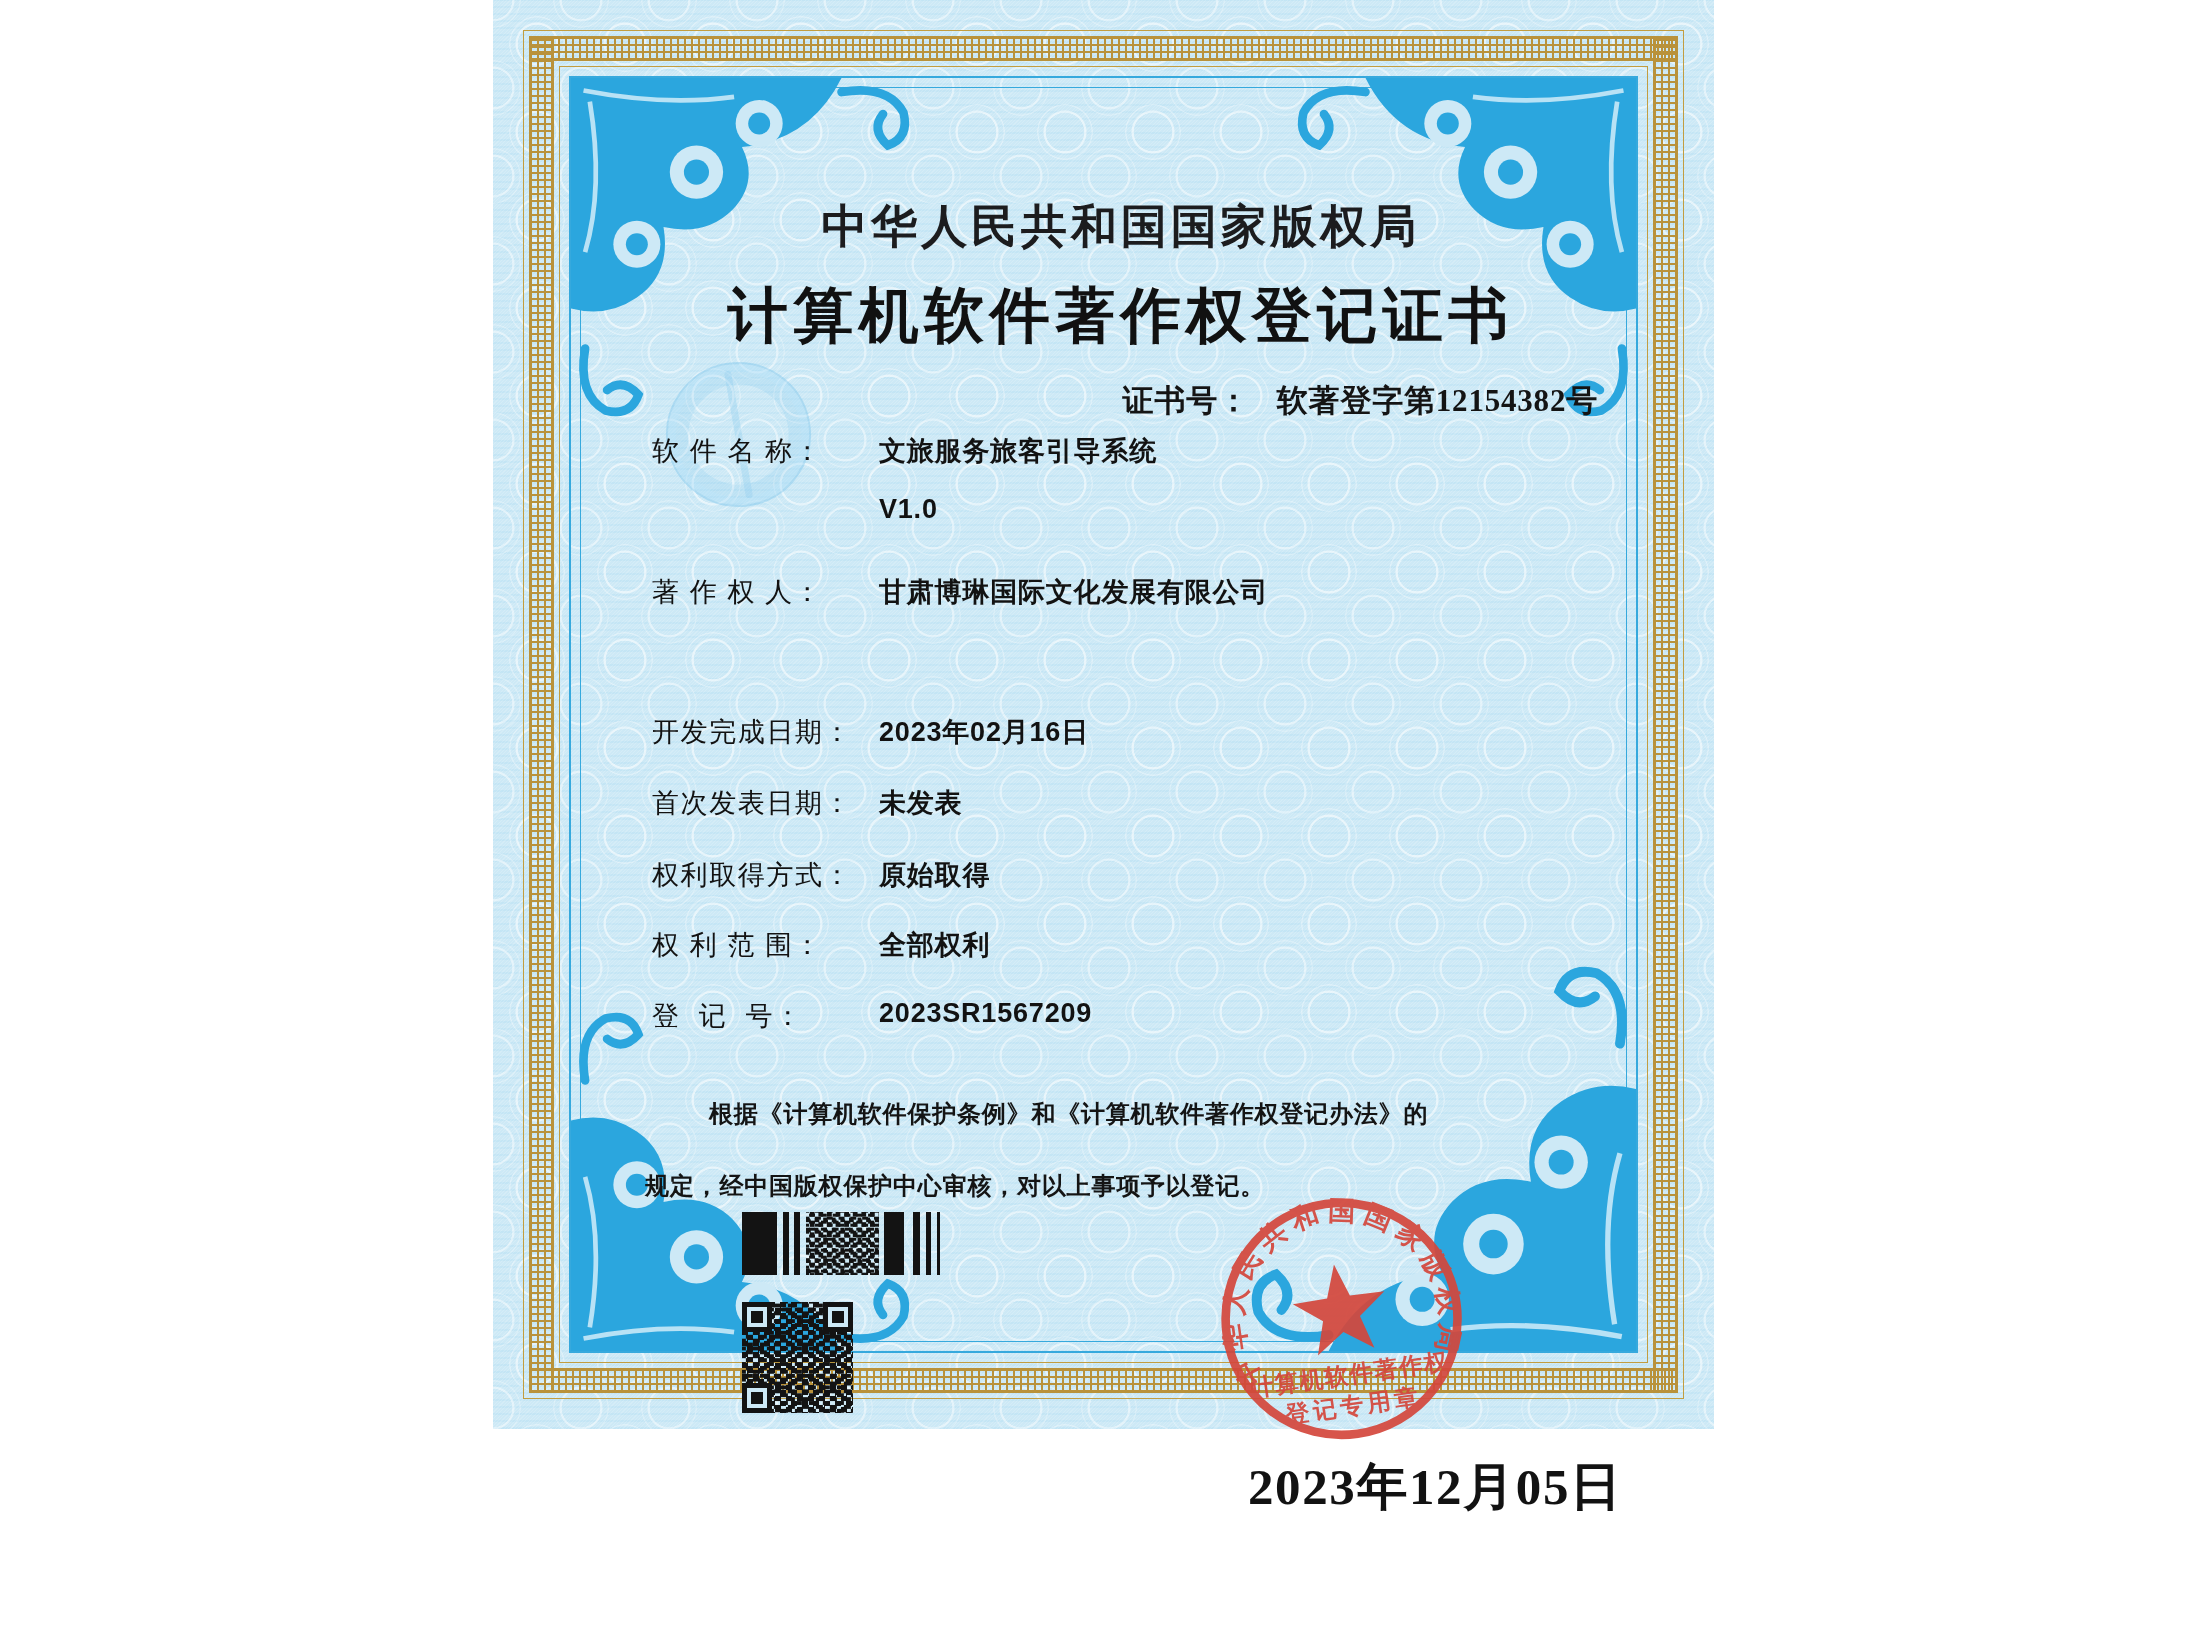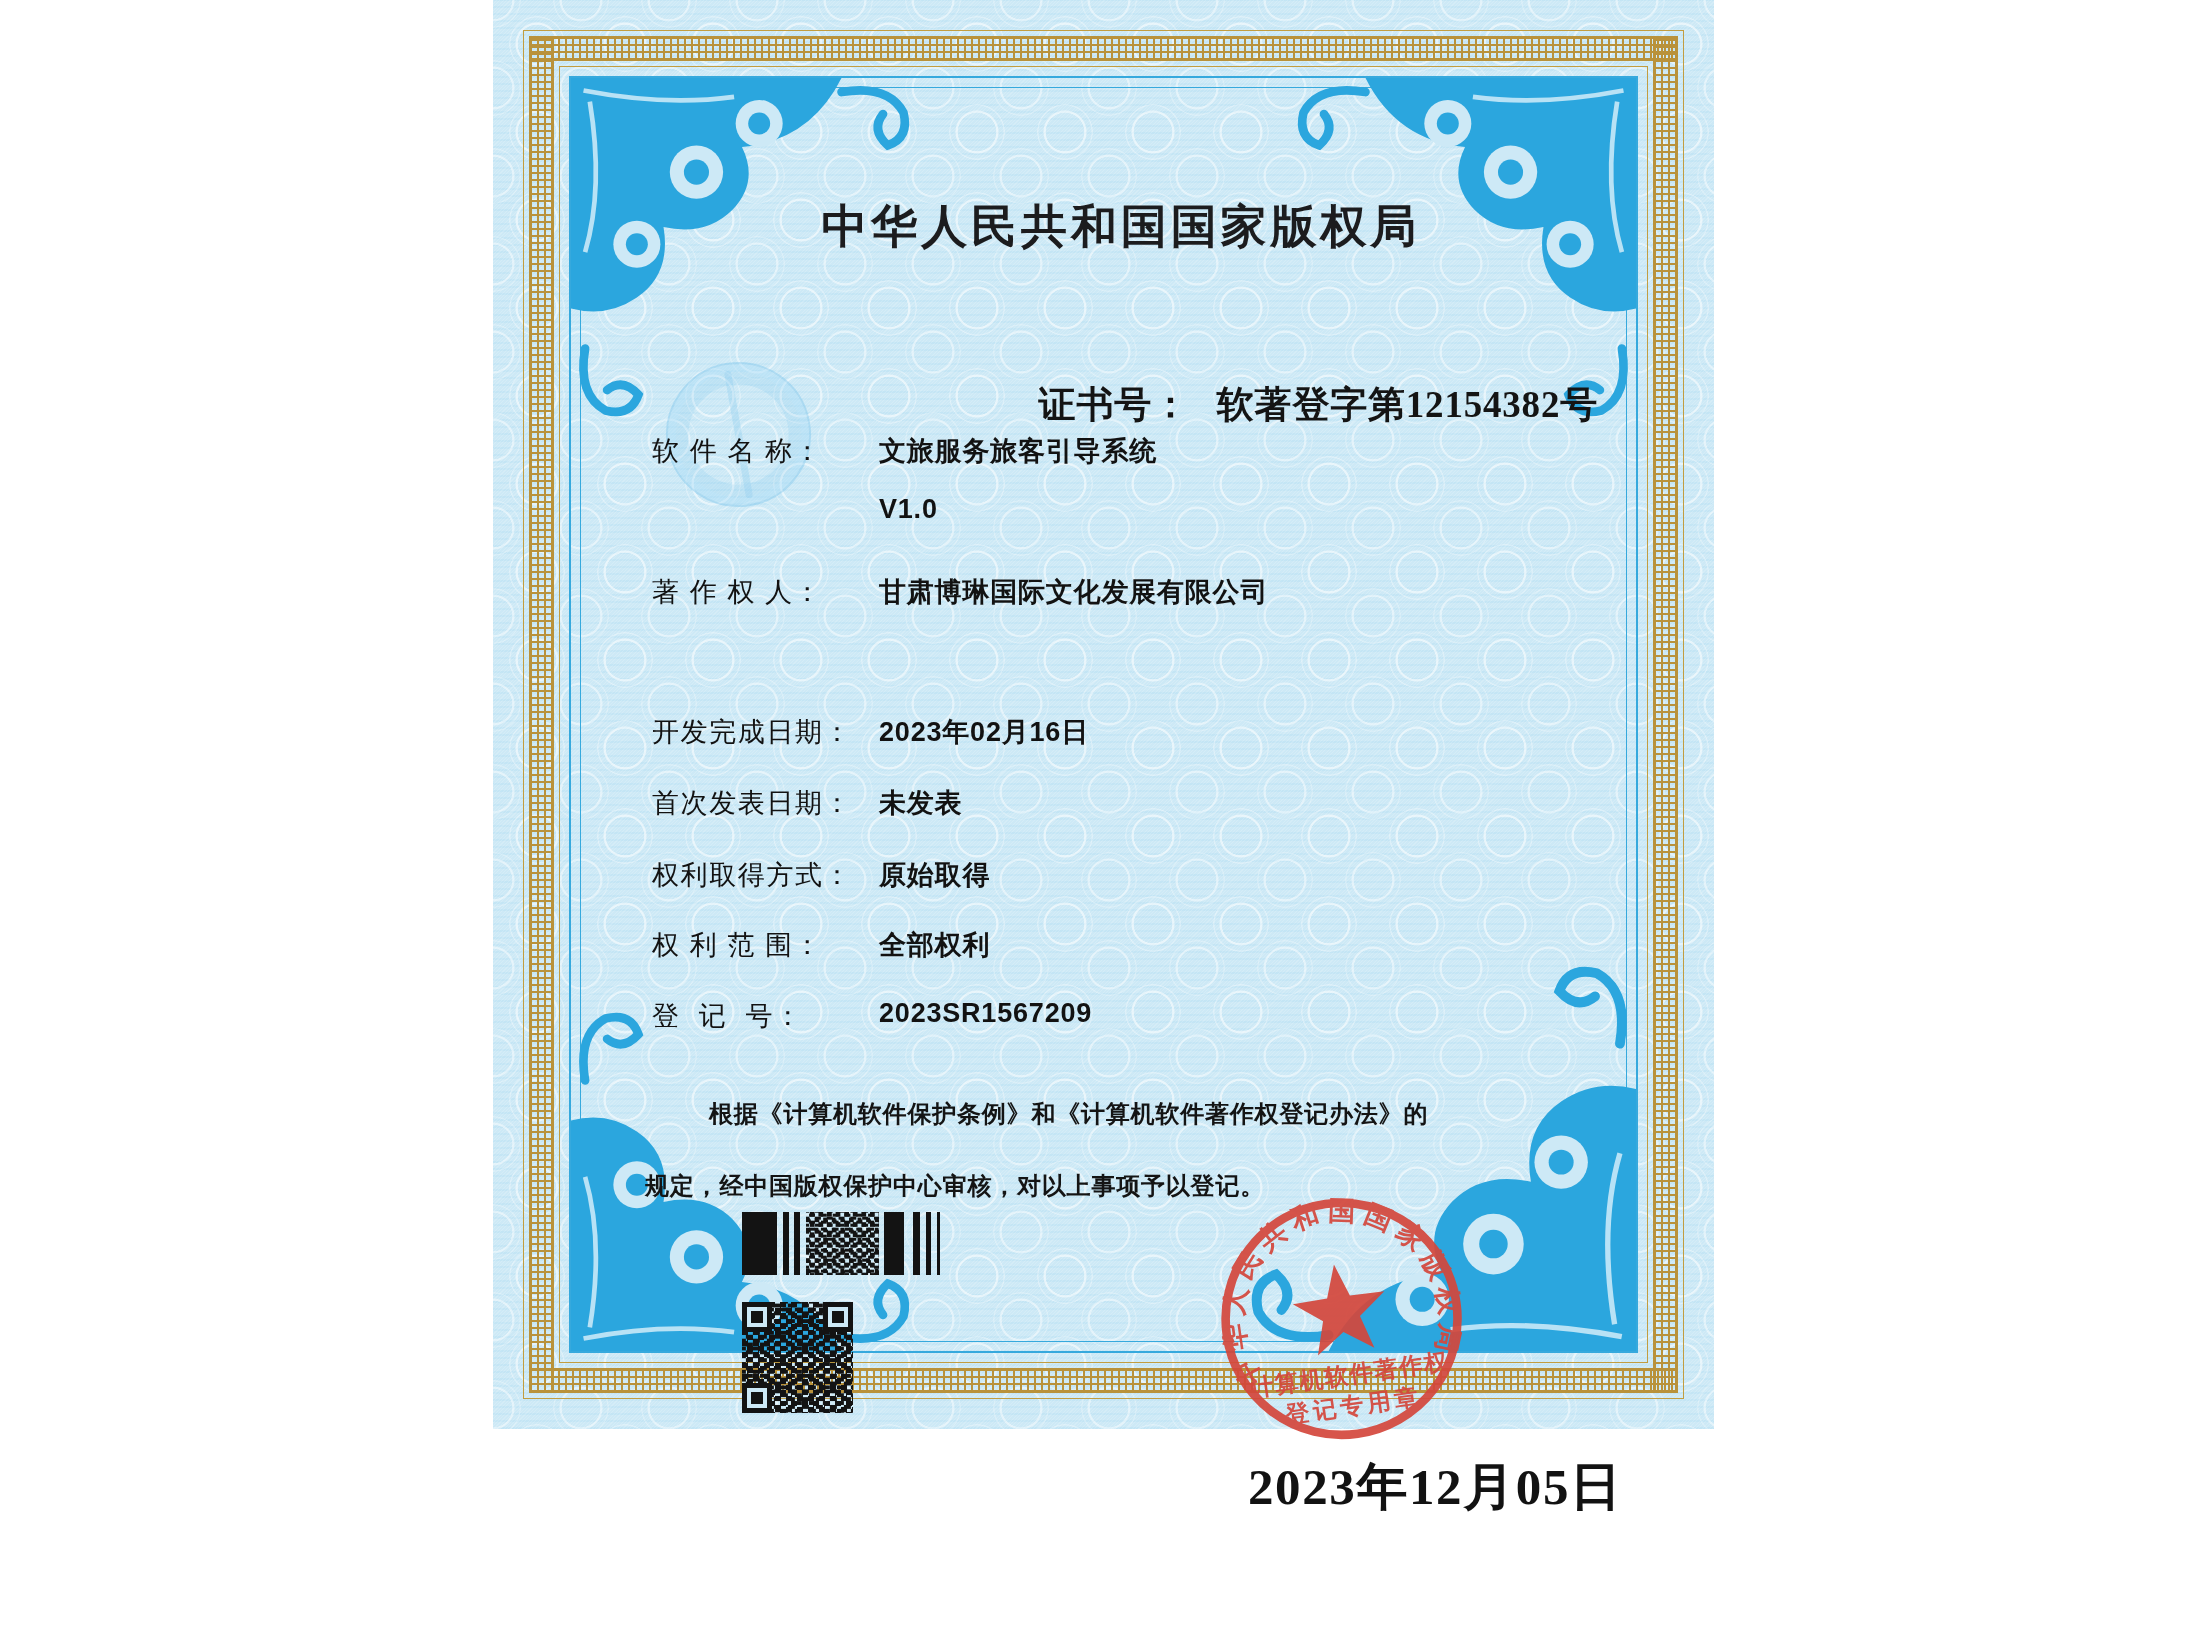--- a/index.html
+++ b/index.html
@@ -62,21 +62,21 @@
   
   .authority{
     position:absolute;left:0;right:0;top:196px;text-align:center;
     font-size:46px;font-weight:600;letter-spacing:3.9px;color:#1c1c1e;transform:translateX(17.3px);
   }
   .doc-title{
     position:absolute;left:0;right:0;top:276px;text-align:center;
     font-size:60px;font-weight:800;letter-spacing:5.5px;color:#111;transform:translateX(17.3px);
   }
   .certno{
-    position:absolute;top:380px;right:116px;font-size:37px;font-weight:600;color:#141414;letter-spacing:0.8px;
+    position:absolute;top:380px;right:116px;font-size:31px;font-weight:600;color:#141414;letter-spacing:0.8px;
   }
   .certno .lab{margin-right:27px;}
   
   .row{position:absolute;left:0;right:0;height:49px;color:#121212;
        font-family:"Liberation Sans","DejaVu Sans",sans-serif;}
   .row .lab{position:absolute;left:159px;font-size:27px;font-weight:400;white-space:pre;letter-spacing:1.6px;}
   .row .val{position:absolute;left:386px;font-size:27px;font-weight:700;letter-spacing:0.8px;white-space:pre;}
   .r-name{top:433px;} .r-version{top:494px;} .r-owner{top:574px;}
   .r-devdate{top:714px;} .r-pubdate{top:785px;} .r-acquire{top:857px;}
   .r-scope{top:927px;} .r-regno{top:998px;}
@@ -207,20 +207,21 @@
     </g>
     <g stroke="#e8f6fd" fill="none" stroke-width="6" opacity=".75">
       <path d="M16,16 Q120,36 208,24"></path>
         <path d="M24,30 Q42,140 18,222"></path>
     </g>
   </svg>
 
   <div class="emboss"></div>
 
   <div class="authority">中华人民共和国国家版权局</div>
+  <div class="doc-title">计算机软件著作权登记证书</div>
 
   <div class="certno">
     <span class="lab">证书号：</span><span>软著登字第12154382号</span>
   </div>
 
   <div class="row r-name">
     <span class="lab">软 件 名 称：</span>
     <span class="val">文旅服务旅客引导系统</span>
   </div>
   <div class="row r-version">

